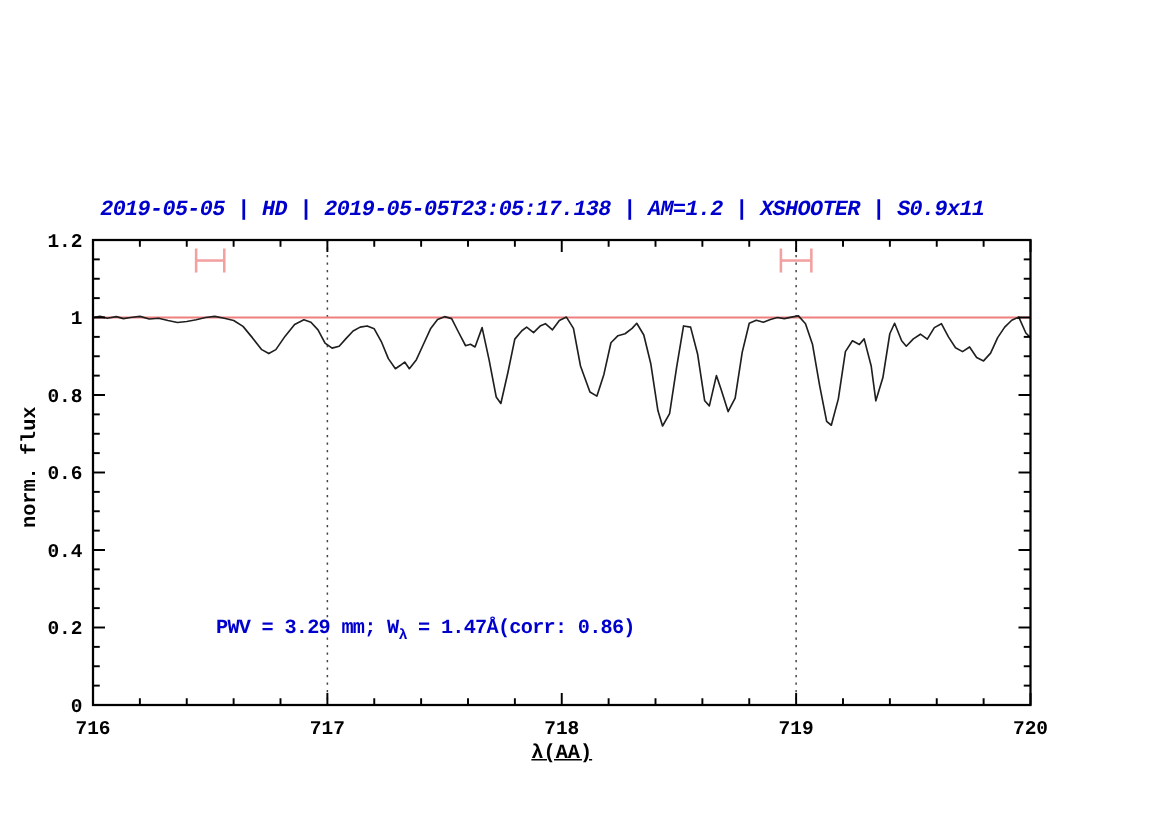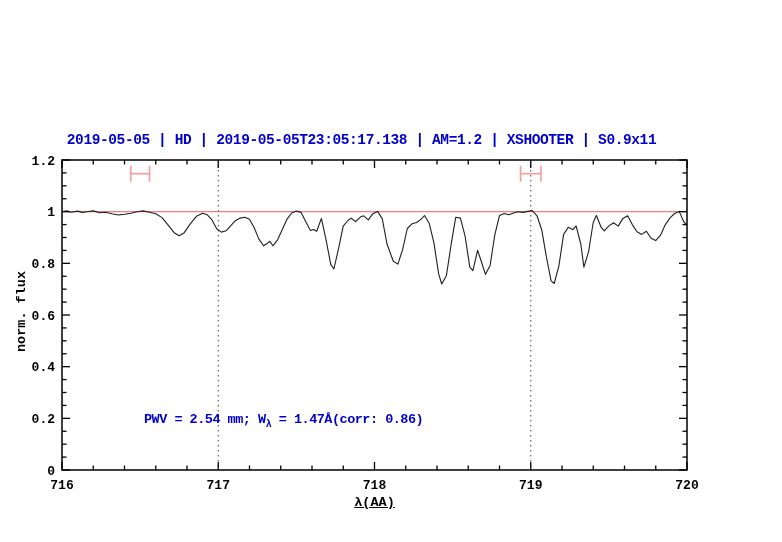--- a/index.html
+++ b/index.html
@@ -22,21 +22,21 @@
   .continuum{stroke-width:1.3;}
   .marker{stroke-width:1.7;}
   .ticklabel{font:bold 13px "Liberation Mono",monospace;fill:#000;}
   .xt{text-anchor:middle;}
   .yt{text-anchor:end;}
 </style>
 </head>
 <body>
 
 <div class="canvas">
-  <div class="plot-title" style="color: rgb(0, 0, 205);">2019-05-05 | HD | 2019-05-05T23:05:17.138 | AM=1.2 | XSHOOTER | S0.9x11</div>
+  <div class="plot-title" style="color: rgb(0, 0, 205); font-style: italic;">2019-05-05 | HD | 2019-05-05T23:05:17.138 | AM=1.2 | XSHOOTER | S0.9x11</div>
   <svg id="plot" width="782" height="542">
       <line x1="218.25" y1="160" x2="218.25" y2="470" class="guide" stroke="#444444"></line>
       <line x1="530.75" y1="160" x2="530.75" y2="470" class="guide" stroke="#444444"></line>
       <line x1="62" y1="211.66666666666663" x2="687" y2="211.66666666666663" class="continuum" stroke="#ef7f7f"></line>
       <line x1="130.75000000000853" y1="173.69166666666666" x2="149.49999999999147" y2="173.69166666666666" class="marker" stroke="#f2a0a0"></line>
       <line x1="130.75000000000853" y1="165.69166666666666" x2="130.75000000000853" y2="181.69166666666666" class="marker" stroke="#f2a0a0"></line>
       <line x1="149.49999999999147" y1="165.69166666666666" x2="149.49999999999147" y2="181.69166666666666" class="marker" stroke="#f2a0a0"></line>
       <line x1="520.5937499999915" y1="173.69166666666666" x2="540.9062500000085" y2="173.69166666666666" class="marker" stroke="#f2a0a0"></line>
       <line x1="520.5937499999915" y1="165.69166666666666" x2="520.5937499999915" y2="181.69166666666666" class="marker" stroke="#f2a0a0"></line>
       <line x1="540.9062500000085" y1="165.69166666666666" x2="540.9062500000085" y2="181.69166666666666" class="marker" stroke="#f2a0a0"></line>
@@ -142,14 +142,14 @@
       <line x1="687" y1="224.58333333333331" x2="682.5" y2="224.58333333333331" class="tick"></line>
       <line x1="62" y1="198.75" x2="66.5" y2="198.75" class="tick"></line>
       <line x1="687" y1="198.75" x2="682.5" y2="198.75" class="tick"></line>
       <line x1="62" y1="185.83333333333331" x2="66.5" y2="185.83333333333331" class="tick"></line>
       <line x1="687" y1="185.83333333333331" x2="682.5" y2="185.83333333333331" class="tick"></line>
       <line x1="62" y1="172.91666666666663" x2="66.5" y2="172.91666666666663" class="tick"></line>
       <line x1="687" y1="172.91666666666663" x2="682.5" y2="172.91666666666663" class="tick"></line>
     </svg>
   <div class="ylabel">norm. flux</div>
   <div class="xlabel">λ(AA)</div>
-  <div class="annotation" style="color: rgb(0, 0, 205);"><span>PWV  =  2.54  mm; W</span><sub>λ</sub><span>  =  1.47Å(corr: 0.86)</span></div>
+  <div class="annotation" style="color: rgb(0, 0, 205);"><span>PWV  =  3.29  mm; W</span><sub>λ</sub><span>  =  1.47Å(corr: 0.86)</span></div>
 </div>
 
 </body></html>

